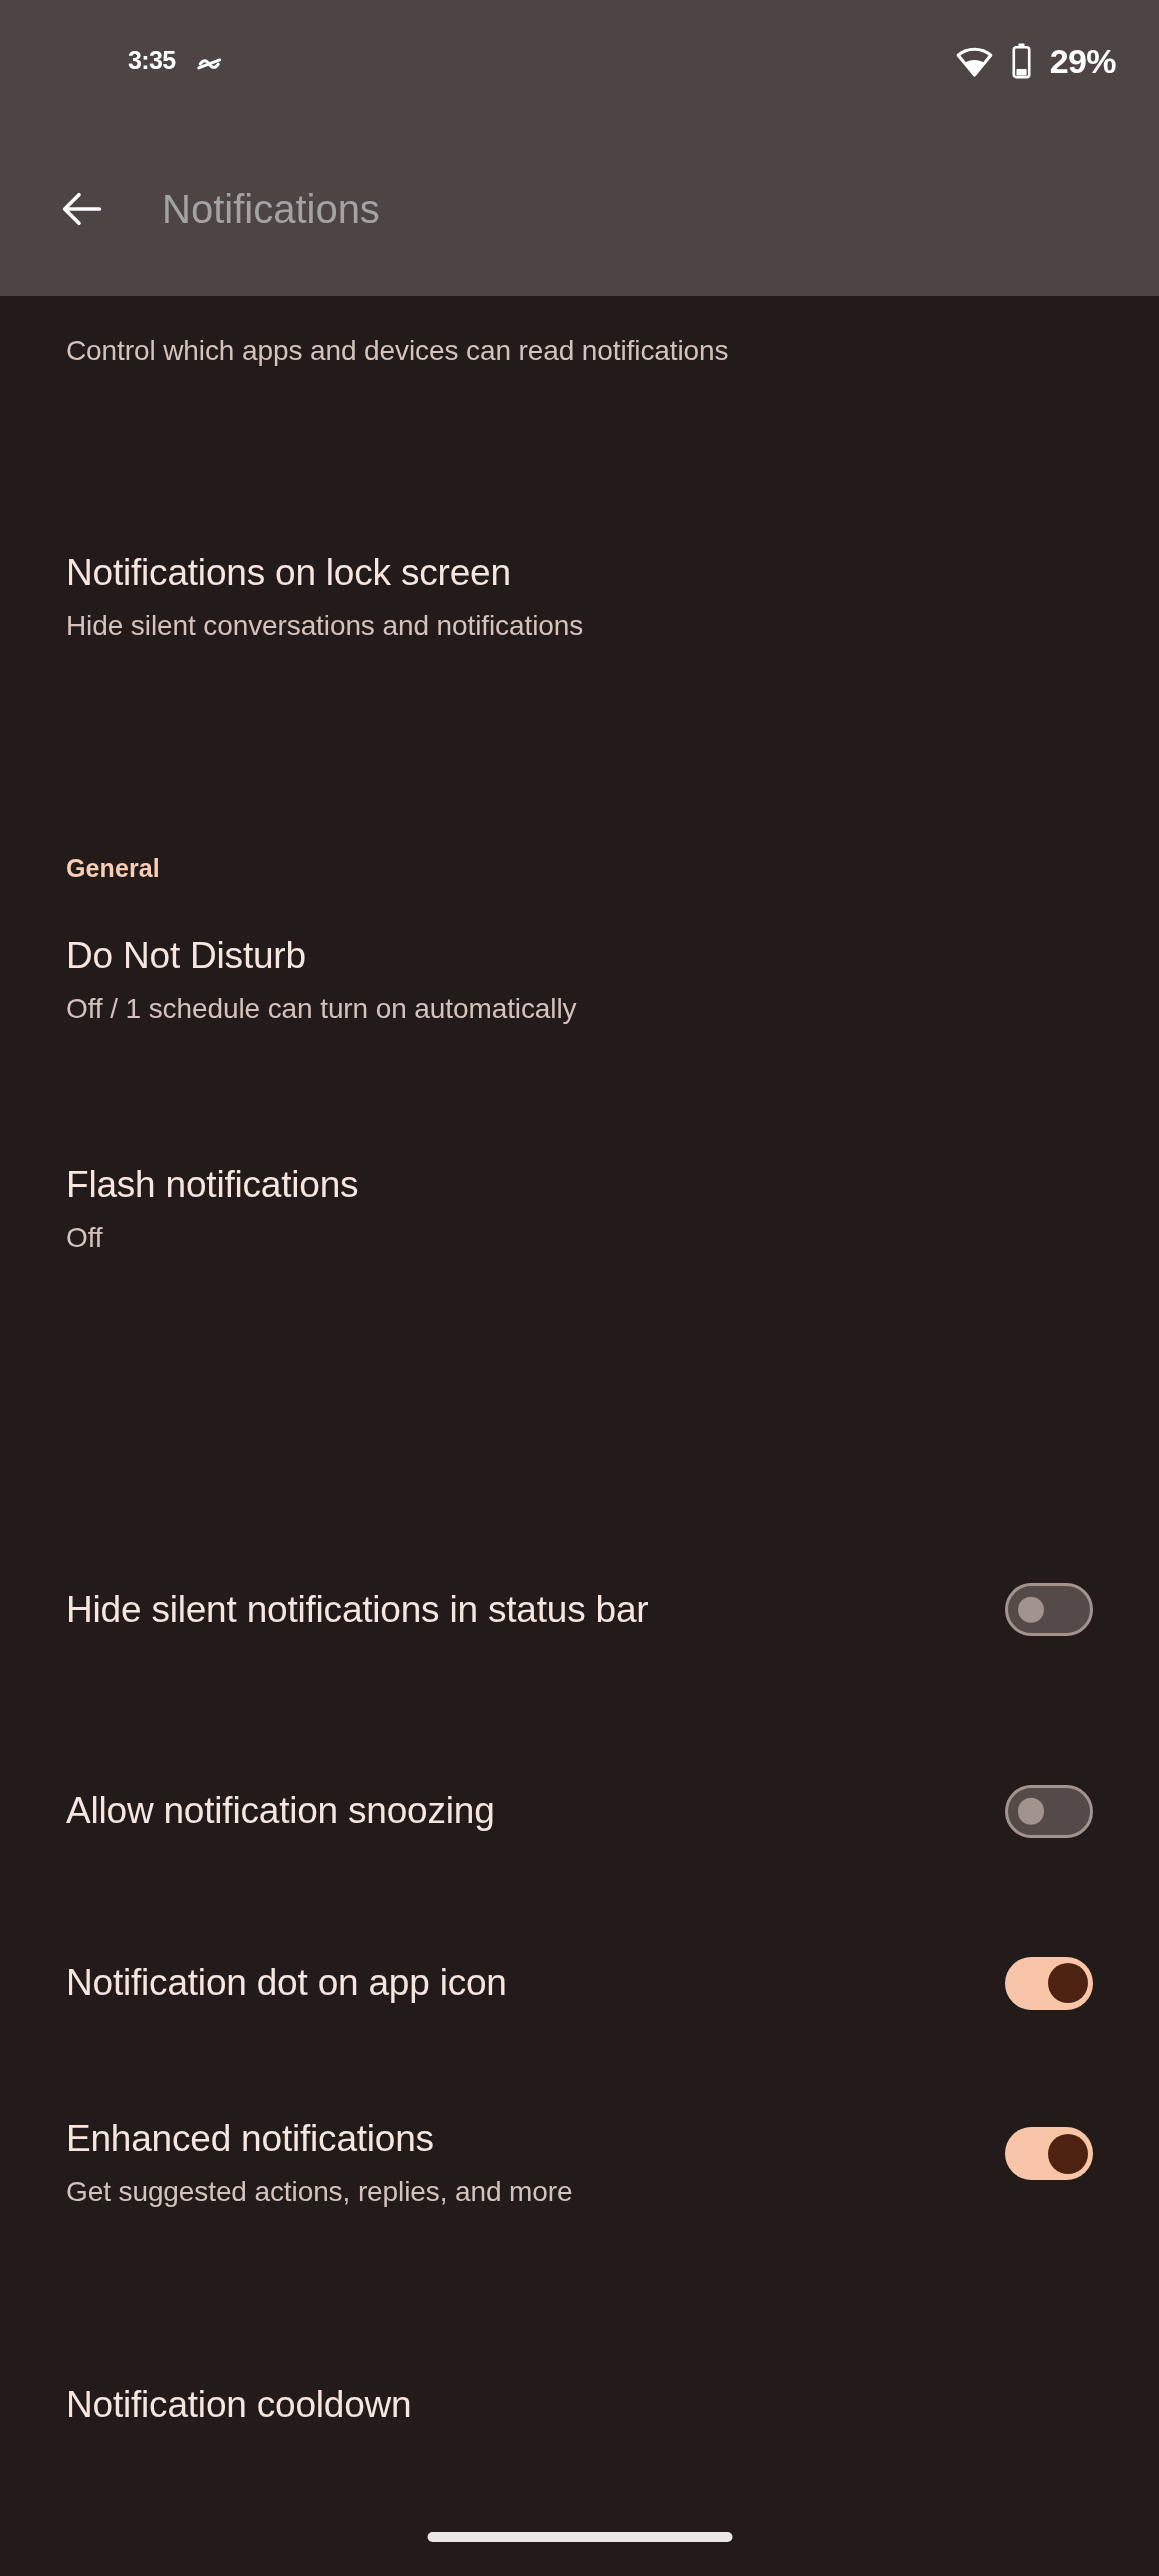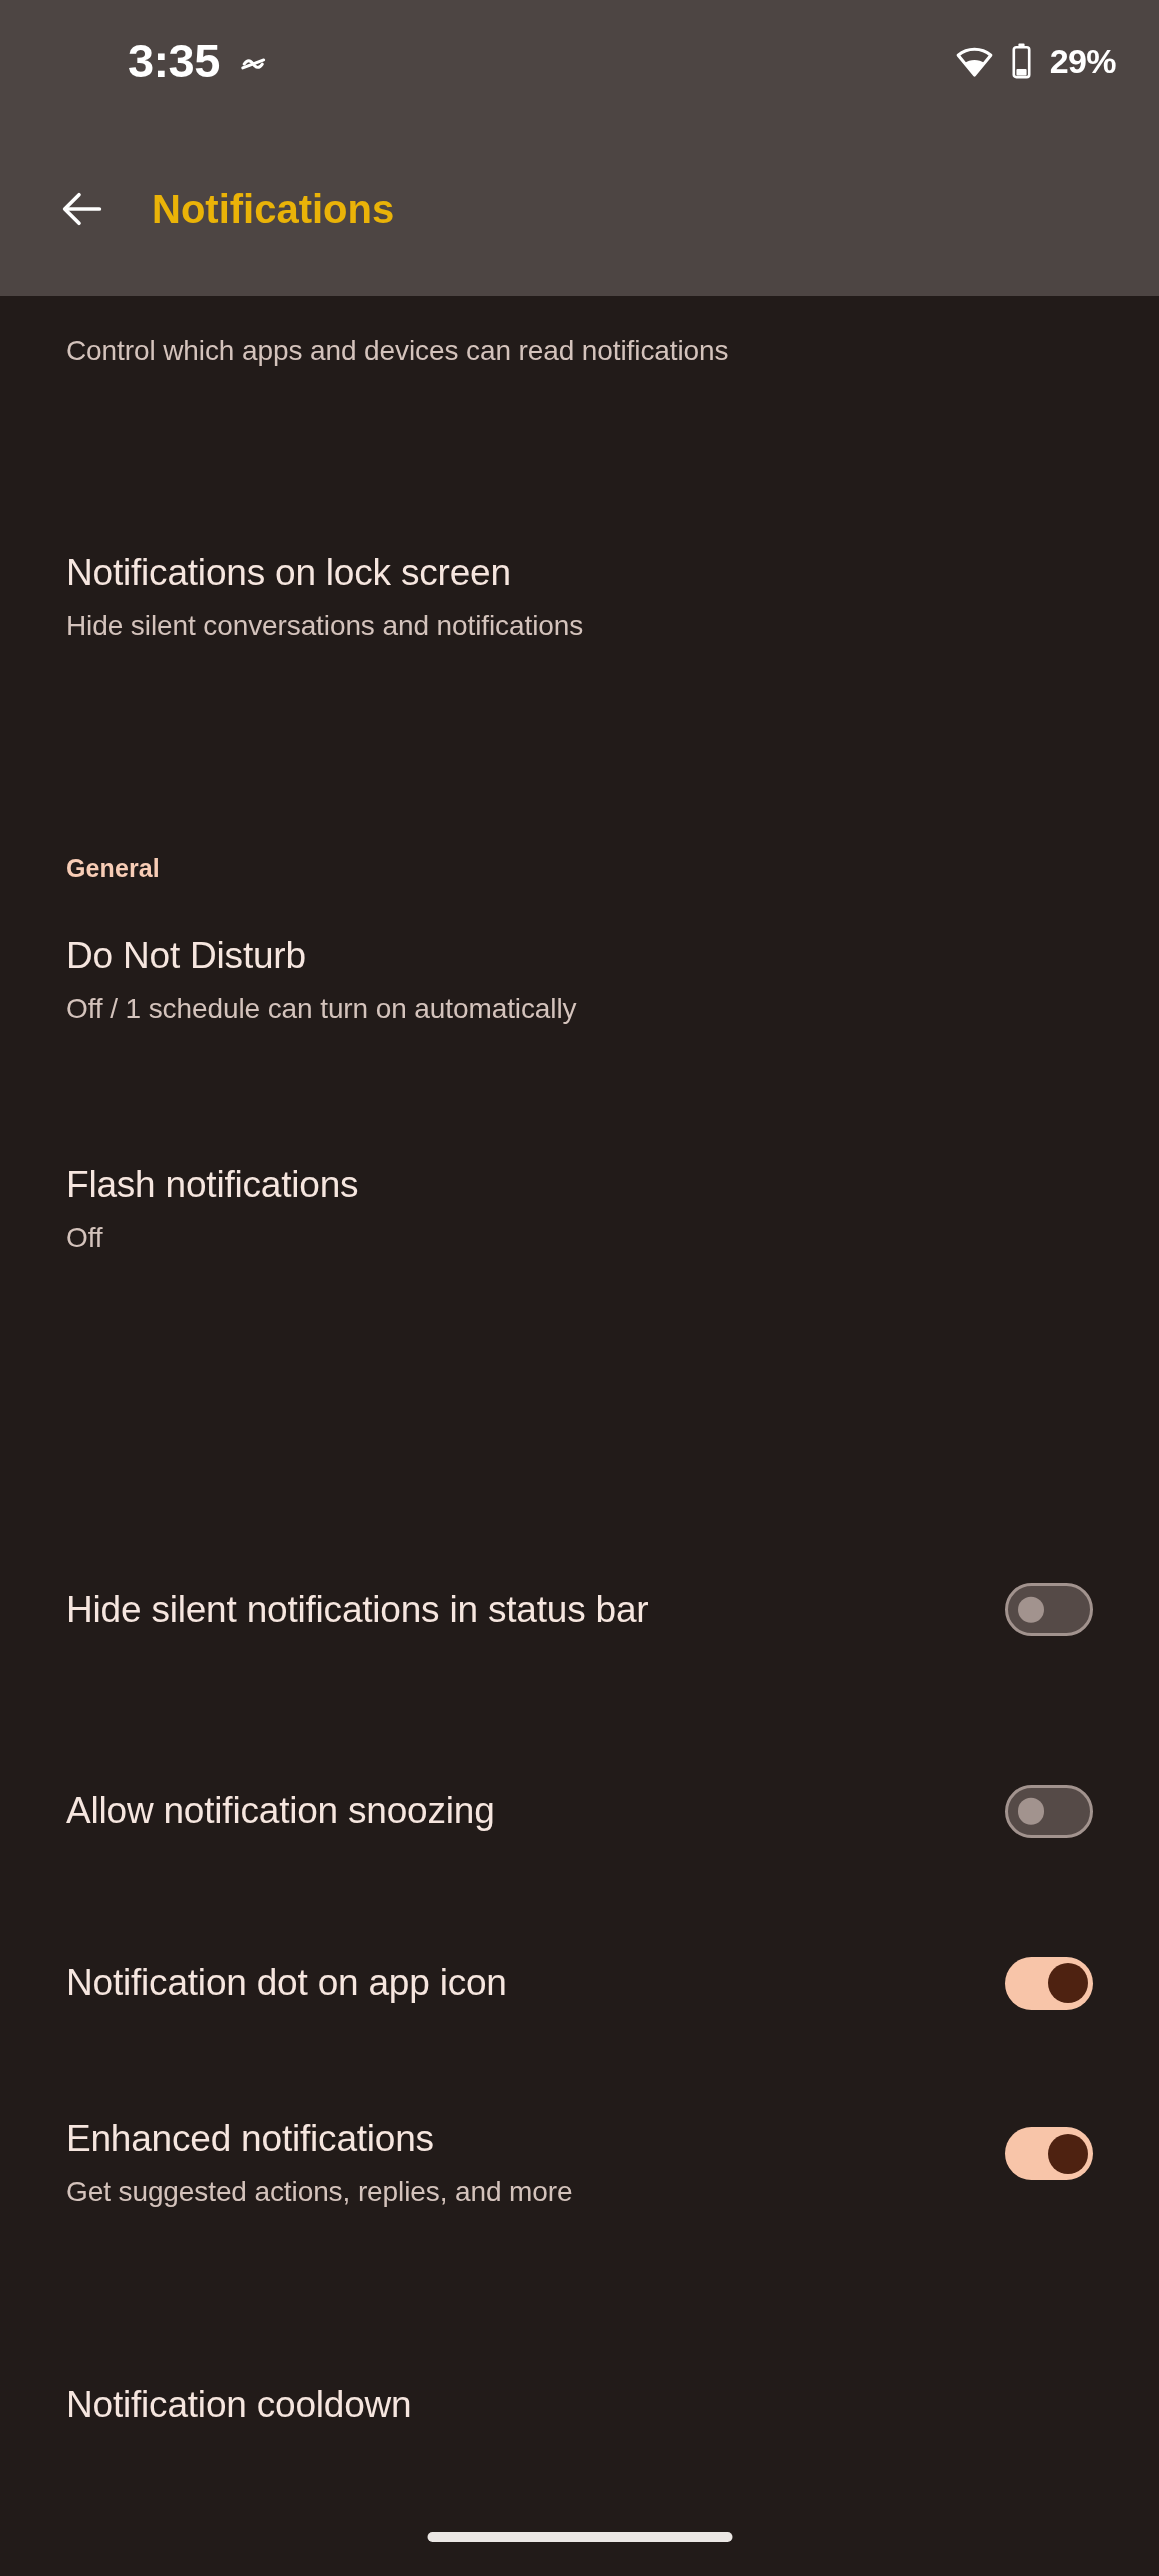--- a/index.html
+++ b/index.html
@@ -33,21 +33,21 @@
     padding:0 43px 0 0;
   }
   .status-left {
     display:flex;
     align-items:center;
     gap:17px;
     padding-left:128px;
   }
   .status-time {
     color:#ffffff;
-    font-size:47px;
+    font-size:25px;
     font-weight:bold;
     letter-spacing:-0.6px;
     line-height:1;
   }
   .status-right {
     display:flex;
     align-items:center;
     gap:15.7px;
   }
   .battery-pct {
@@ -75,24 +75,24 @@
     margin-left:36px;
     display:flex;
     align-items:center;
     justify-content:center;
     border-radius:50%;
     cursor:pointer;
     background:transparent;
     border:none;
   }
   .app-title {
-    color:#eab308;
+    color:#a3a3a3;
     font-size:40px;
-    font-weight:700;
-    margin-left:25px;
+    font-weight:400;
+    margin-left:35px;
     line-height:1;
     white-space:nowrap;
   }
 
   
   .content {
     position:absolute;
     top:296px; left:0;
     width:1159px;
     height:2280px;

